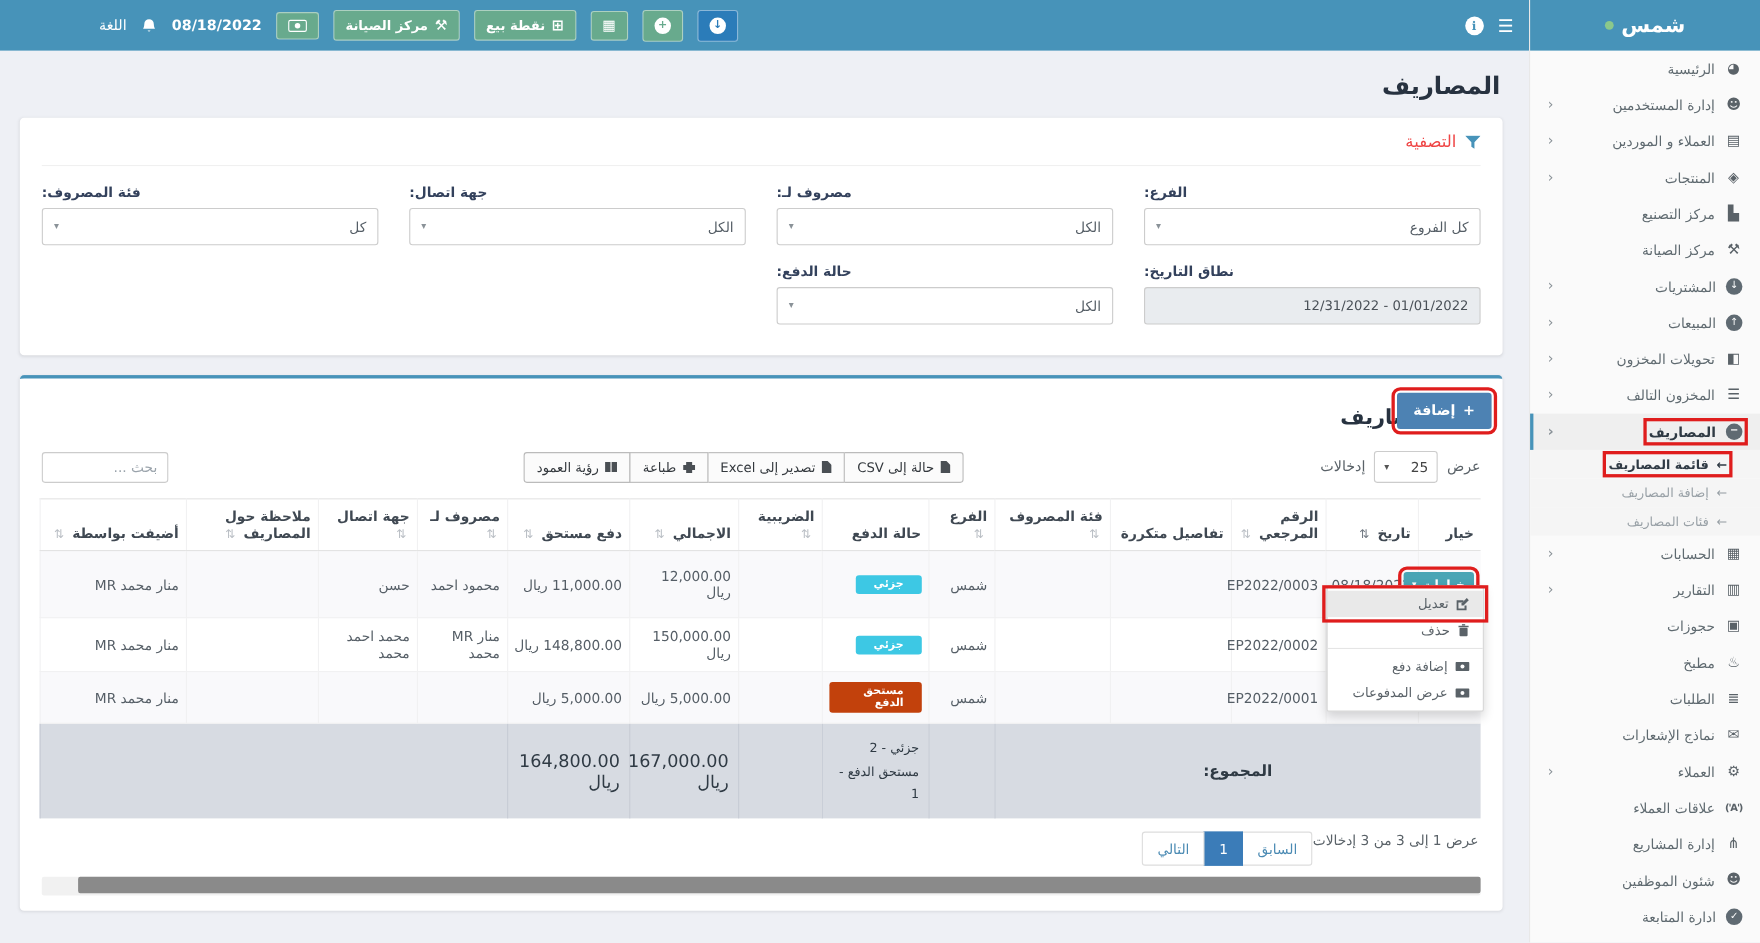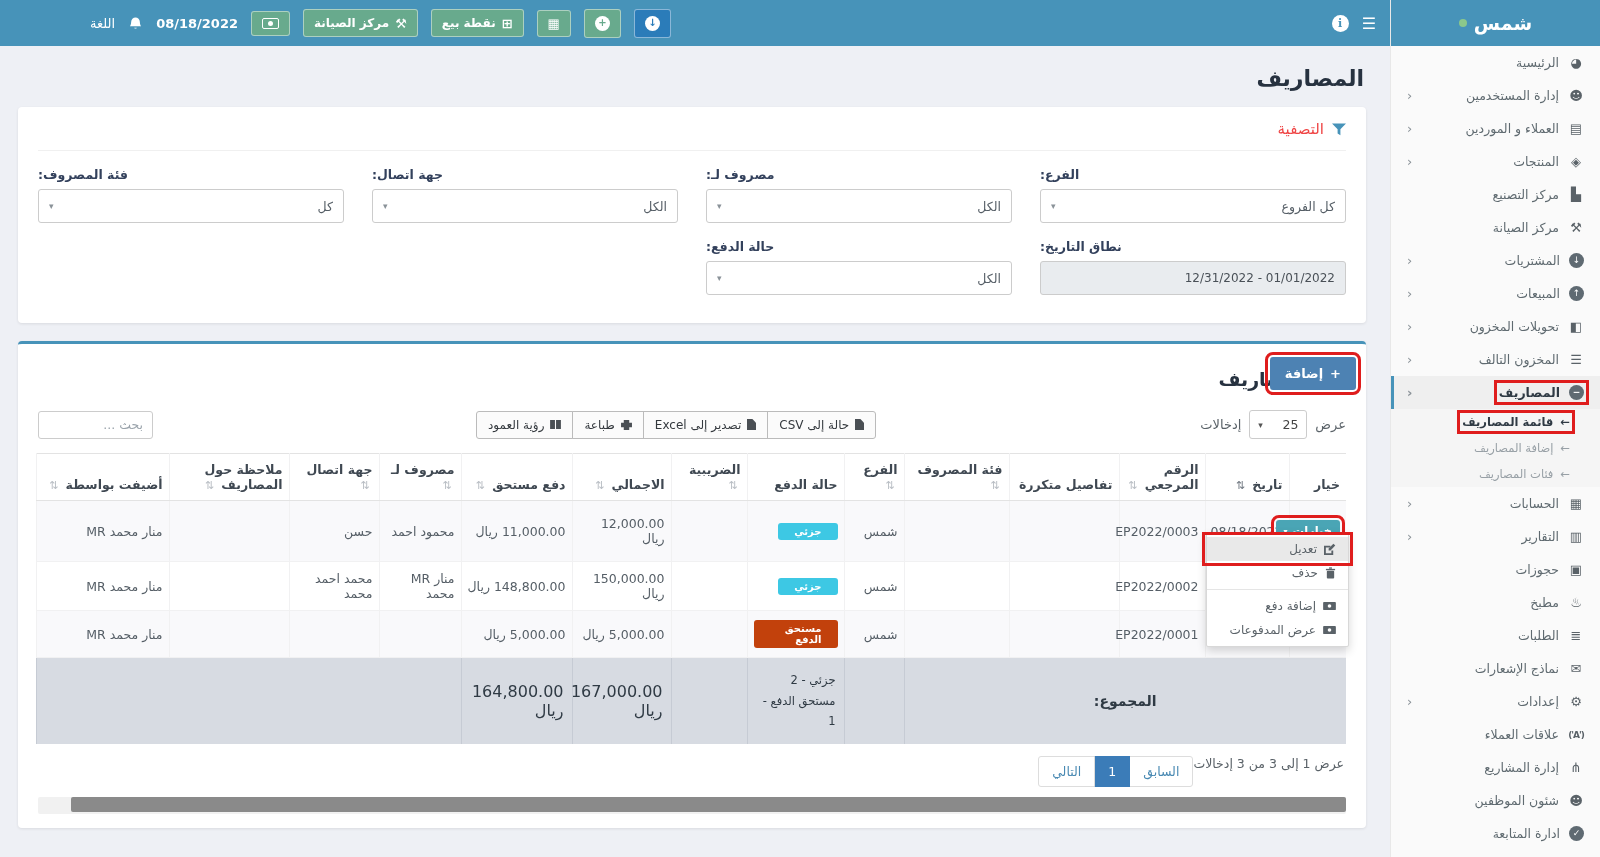--- a/index.html
+++ b/index.html
@@ -215,21 +215,21 @@
   <div class="sb-item">
     <span class="sb-ico">≣</span>
     <span>الطلبات</span>
   </div>
   <div class="sb-item">
     <span class="sb-ico">✉</span>
     <span>نماذج الإشعارات</span>
   </div>
   <div class="sb-item">
     <span class="sb-ico">⚙</span>
-    <span>إعدادات</span>
+    <span>العملاء</span>
     <span class="sb-chev">‹</span>
   </div>
   <div class="sb-item">
     <span class="sb-ico crm-ico">('A')</span>
     <span>علاقات العملاء</span>
   </div>
   <div class="sb-item">
     <span class="sb-ico">⋔</span>
     <span>إدارة المشاريع</span>
   </div>

